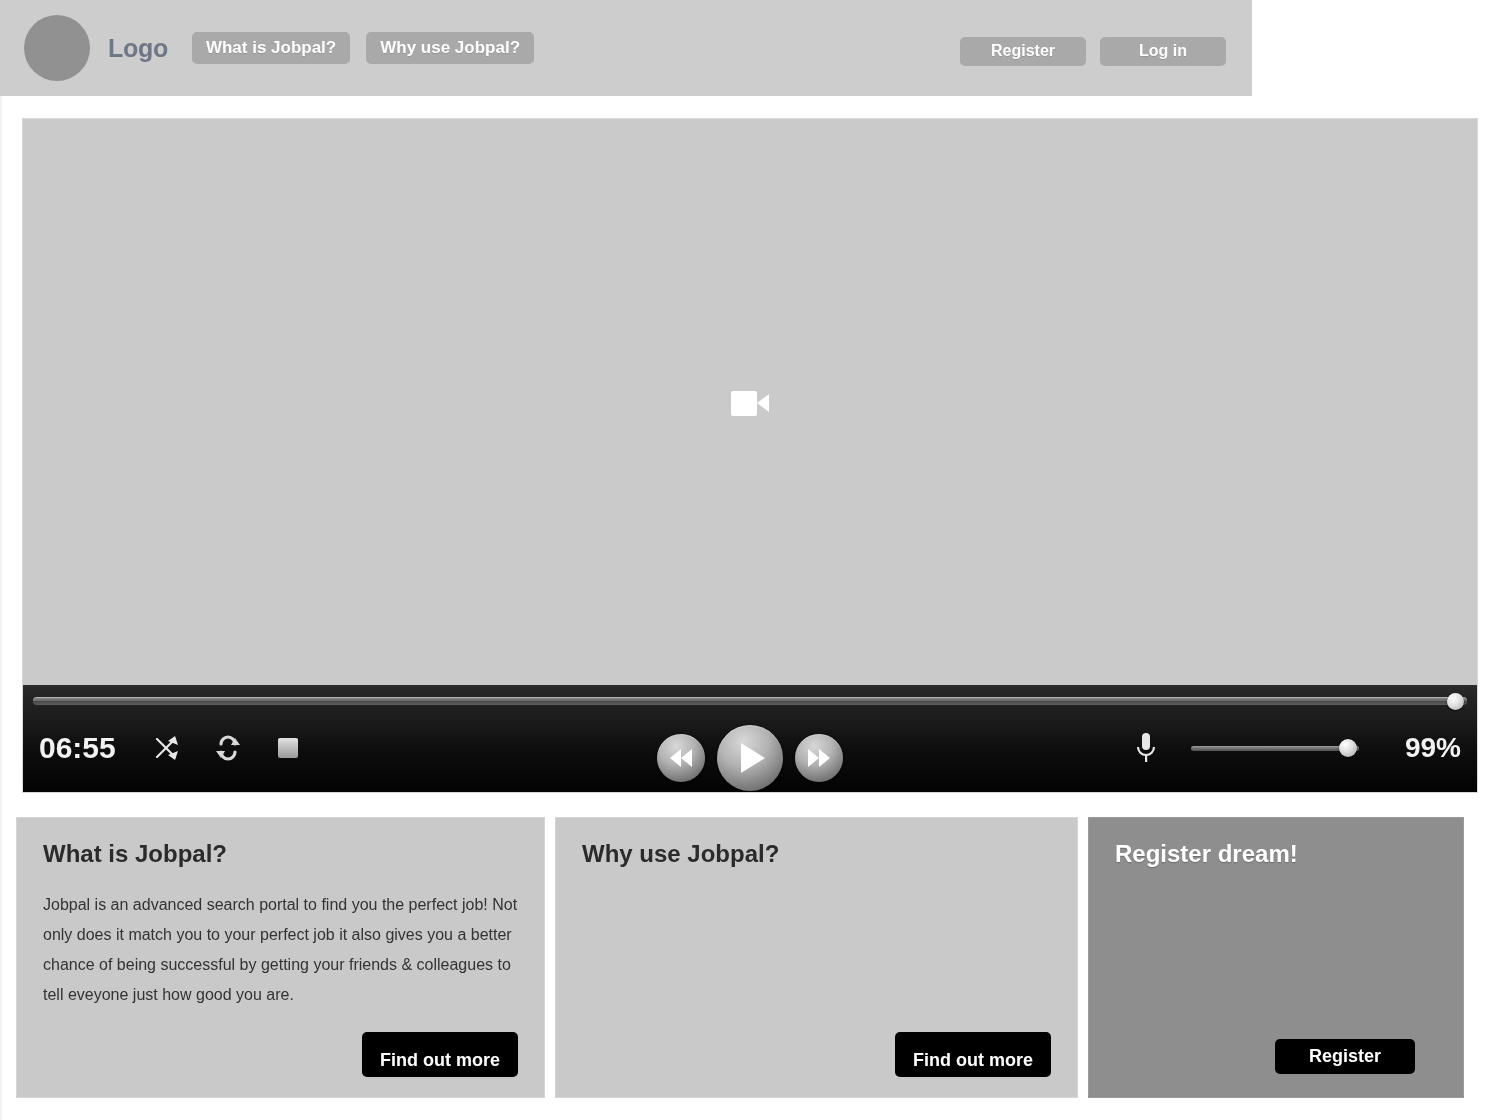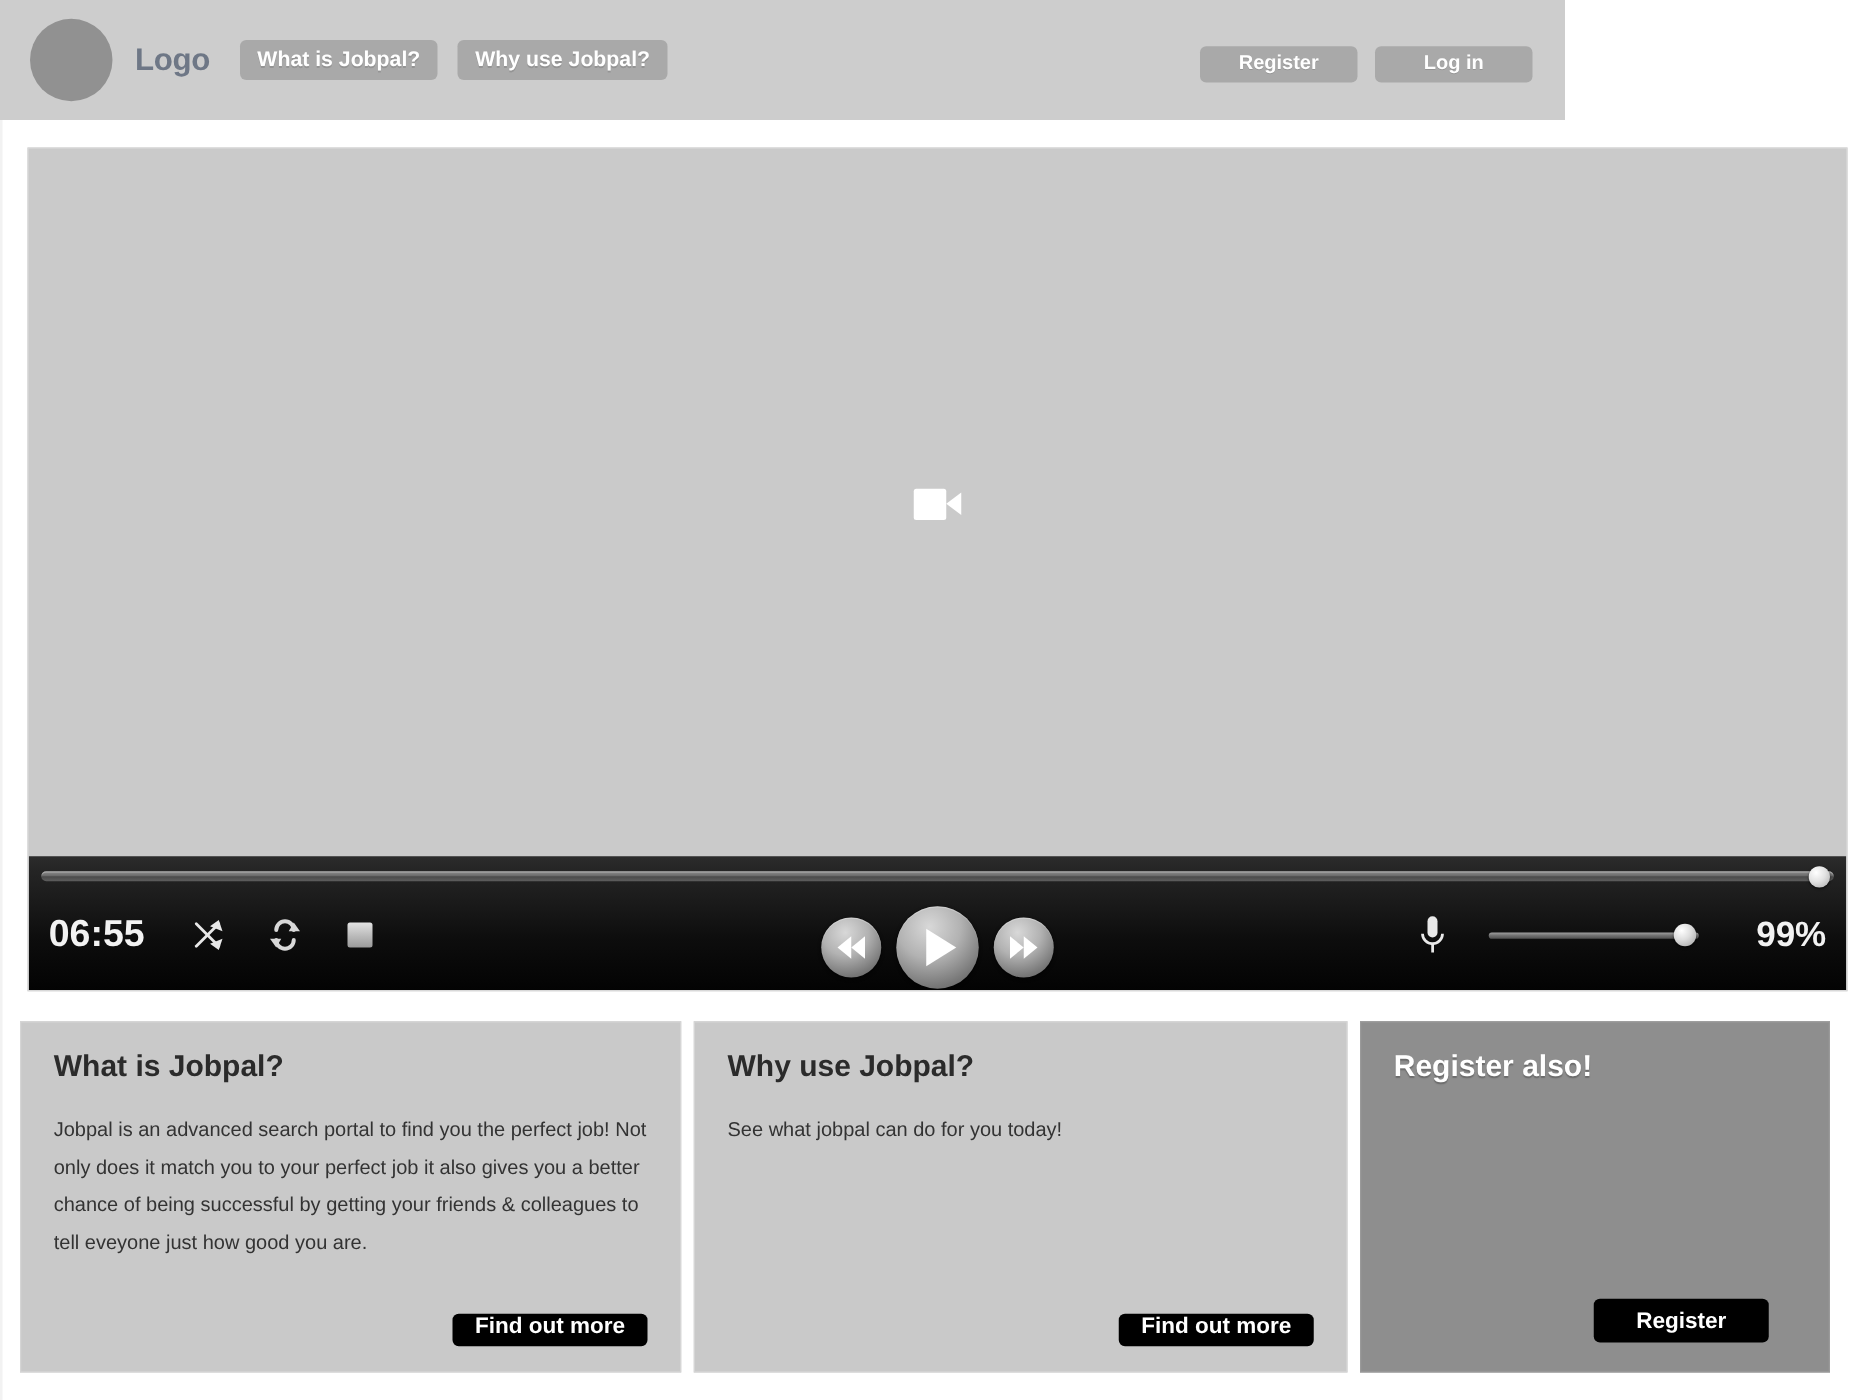--- a/index.html
+++ b/index.html
@@ -336,21 +336,21 @@
 
   .cta-button {
     position: absolute;
     bottom: 20px;
     right: 26px;
     background: #000000;
     color: #ffffff;
     font-size: 18px;
     font-weight: bold;
     border-radius: 5px;
-    padding: 0 18px 8px 18px;
+    padding: 19px 18px 8px 18px;
     line-height: 1;
     white-space: nowrap;
   }
   #card-reg .cta-button {
     bottom: 23px;
     right: 48px;
     padding: 8px 34px 9px 34px;
   }
 </style>
 </head>
@@ -462,22 +462,21 @@
 <div id="cards-row">
 
   <div id="card-what" class="card light">
     <h2 class="card-title">What is Jobpal?</h2>
     <p class="card-body">Jobpal is an advanced search portal to find you the perfect job! Not only does it match you to your perfect job it also gives you a better chance of being successful by getting your friends &amp; colleagues to tell eveyone just how good you are.</p>
     <div class="cta-button">Find out more</div>
   </div>
 
   <div id="card-why" class="card light">
     <h2 class="card-title">Why use Jobpal?</h2>
-    <p class="card-body">See what jobpal can do for you today!</p>
     <div class="cta-button">Find out more</div>
   </div>
 
   <div id="card-reg" class="card dark">
-    <h2 class="card-title">Register also!</h2>
+    <h2 class="card-title">Register dream!</h2>
     <div class="cta-button">Register</div>
   </div>
 
 </div>
 
 </body></html>

